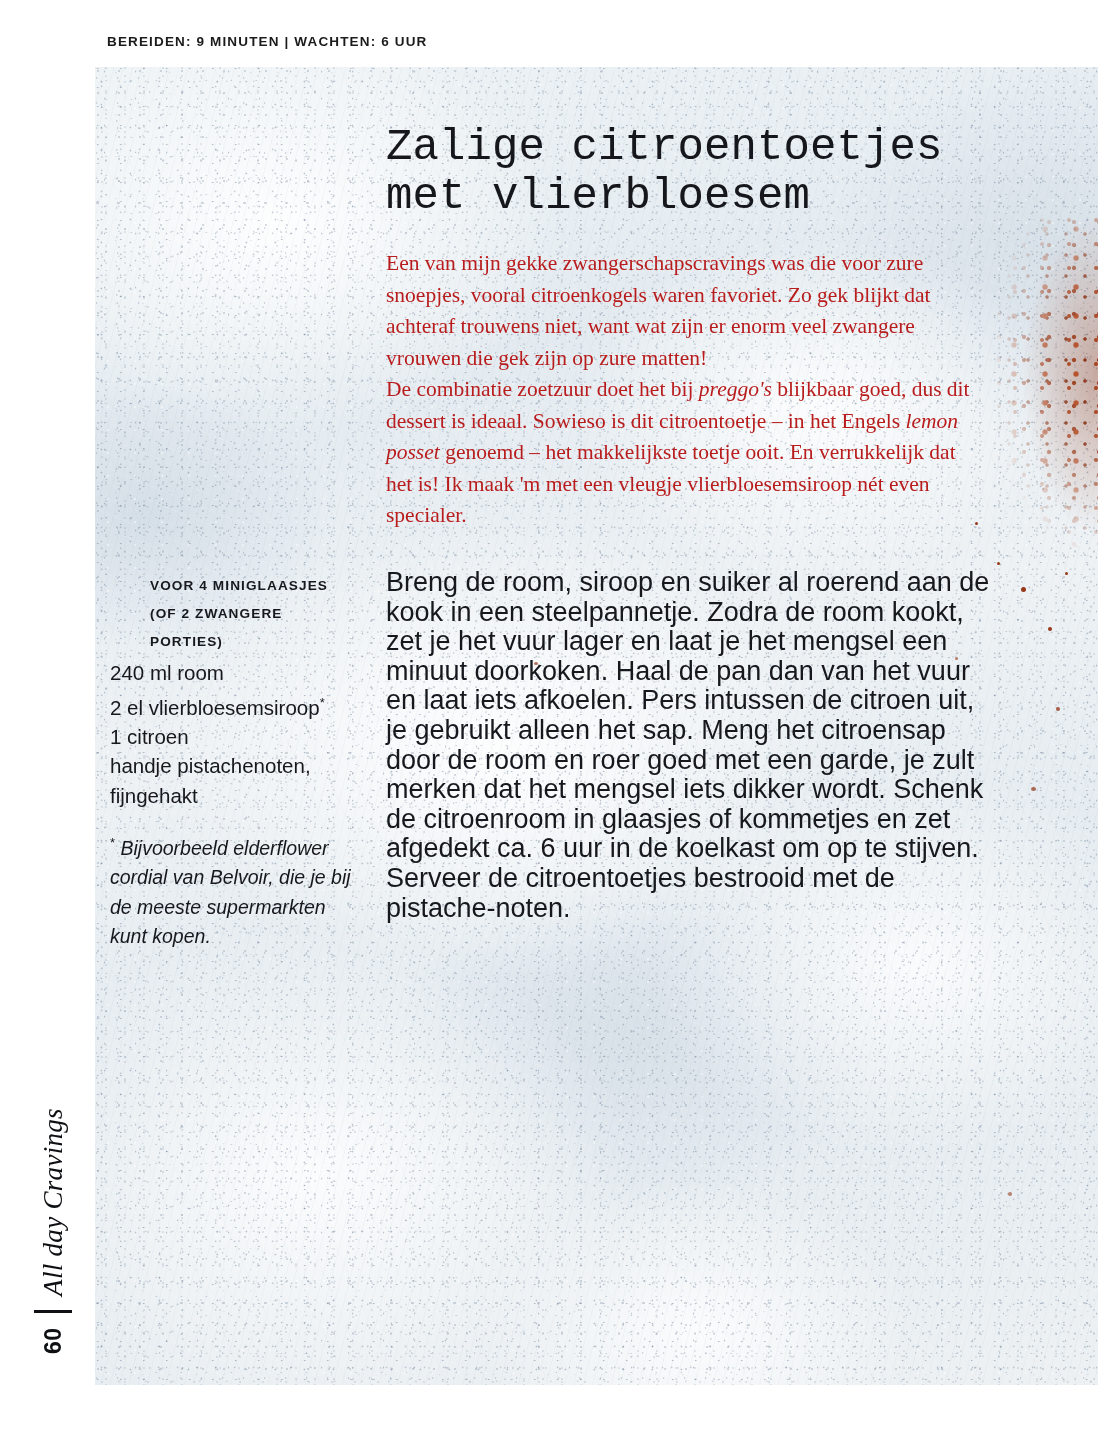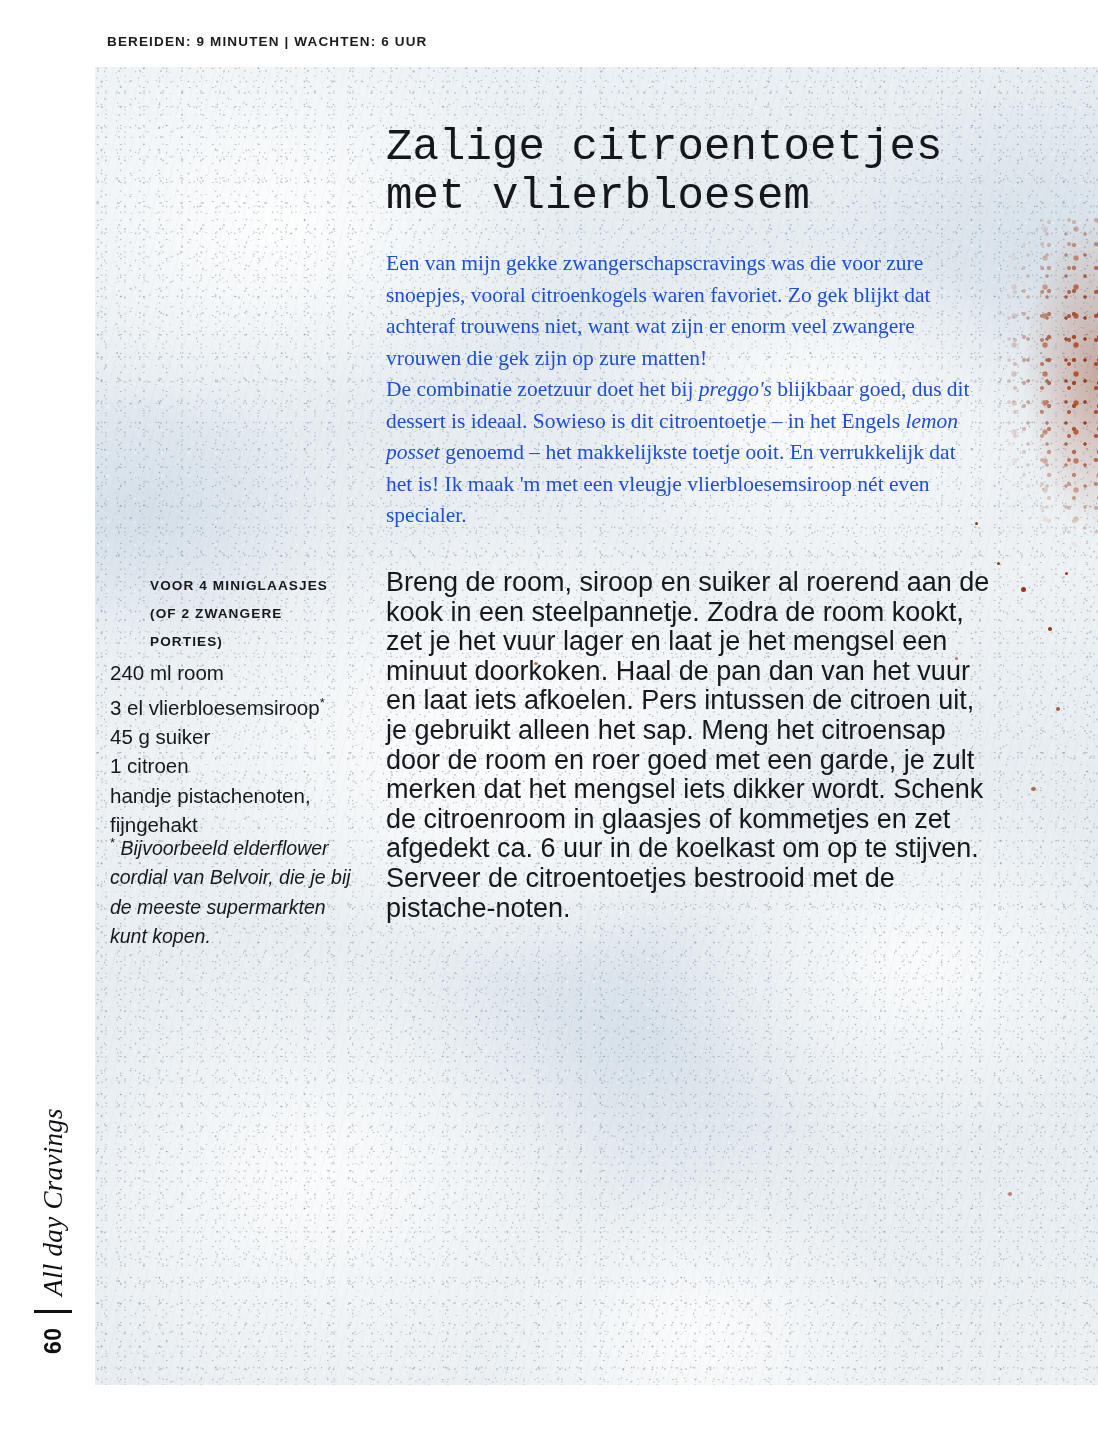--- a/index.html
+++ b/index.html
@@ -135,21 +135,21 @@
   }
 
   .intro {
     position: absolute;
     left: 386px;
     top: 248px;
     width: 600px;
     font-family: "Liberation Serif", serif;
     font-size: 21.5px;
     line-height: 31.5px;
-    color: #1d4ed8;
+    color: #b91c1c;
   }
   .intro p { margin: 0; }
   .intro em { font-style: italic; font-family: Liberation Serif, serif; }
 
   .ingredients {
     position: absolute;
     left: 110px;
     top: 572px;
     width: 250px;
     font-family: "Liberation Sans", sans-serif;
@@ -273,22 +273,21 @@
 <div class="intro">
   <p>Een van mijn gekke zwangerschapscravings was die voor zure snoepjes, vooral citroenkogels waren favoriet. Zo gek blijkt dat achteraf trouwens niet, want wat zijn er enorm veel zwangere vrouwen die gek zijn op zure matten!</p>
   <p><span>De combinatie zoetzuur doet het bij </span><em>preggo's</em><span> blijkbaar goed, dus dit dessert is ideaal. Sowieso is dit citroentoetje – in het Engels </span><em>lemon posset</em><span> genoemd – het makkelijkste toetje ooit. En verrukkelijk dat het is! Ik maak 'm met een vleugje vlierbloesemsiroop nét even specialer.</span></p>
 </div>
 
 <div class="ingredients">
   <div class="ing-head">VOOR 4 MINIGLAASJES</div>
   <div class="ing-head">(OF 2 ZWANGERE PORTIES)</div>
   <ul class="ing-list">
     <li>240 ml room</li>
-    <li><span>3 el vlierbloesemsiroop</span><sup>*</sup></li>
-    <li>45 g suiker</li>
+    <li><span>2 el vlierbloesemsiroop</span><sup>*</sup></li>
     <li>1 citroen</li>
     <li>handje pistachenoten, fijngehakt</li>
   </ul>
 </div>
 
 <div class="footnote"><span class="star">*</span> <span>Bijvoorbeeld elderflower cordial van Belvoir, die je bij de meeste supermarkten kunt kopen.</span></div>
 
 <div class="method">
   <p>Breng de room, siroop en suiker al roerend aan de kook in een steelpannetje. Zodra de room kookt, zet je het vuur lager en laat je het mengsel een minuut doorkoken. Haal de pan dan van het vuur en laat iets afkoelen. Pers intussen de citroen uit, je gebruikt alleen het sap. Meng het citroensap door de room en roer goed met een garde, je zult merken dat het mengsel iets dikker wordt. Schenk de citroenroom in glaasjes of kommetjes en zet afgedekt ca. 6 uur in de koelkast om op te stijven. Serveer de citroentoetjes bestrooid met de pistache-noten.</p>
 </div>

